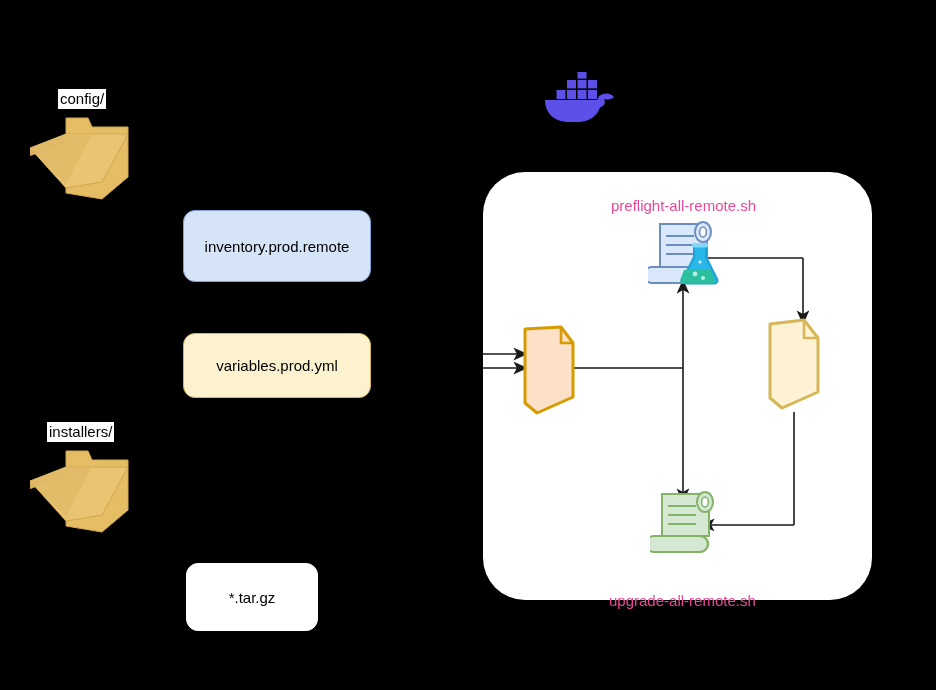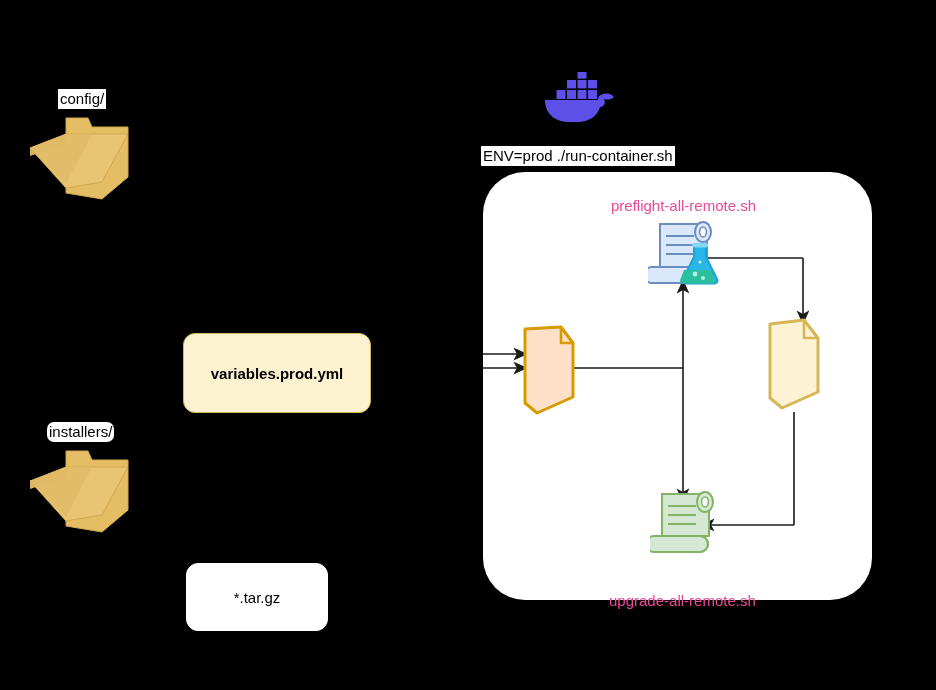--- a/index.html
+++ b/index.html
@@ -87,21 +87,20 @@
         <rect x="34.5" y="-1" width="9" height="7.6"></rect>
         <rect x="45" y="18" width="9" height="9"></rect>
         <rect x="45" y="8" width="9" height="8.4"></rect>
         <rect x="13.5" y="18" width="9" height="9"></rect>
         <path d="M2 28 h56 c0 12 -8 22 -24 22 h-8 C10 50 2 40 2 28 Z"></path>
         <path d="M56 24 c6 -4 12 -3 15 1 c-3 3 -7 3 -10 2 c2 4 0 7 -3 8 c-3 1 -5 -1 -5 -4 Z"></path>
       </g>
     </svg>
   </div>
 
-  <div class="abs chip" style="left:481px; top:146px;">ENV=prod ./run-container.sh</div>
 
   <svg class="abs" style="left:483px; top:172px;" width="389px" height="428px">
     <defs>
       <marker id="ah" markerWidth="10" markerHeight="10" refX="8.5" refY="4" orient="auto" markerUnits="strokeWidth">
         <path d="M0,0 L9,4 L0,8 L2.2,4 Z" fill="#1a1a1a"></path>
       </marker>
     </defs>
     <g stroke="#1a1a1a" stroke-width="1.6" fill="none">
 
       <path d="M0,182 L44,182" marker-end="url(#ah)"></path>
@@ -190,20 +189,21 @@
   <div class="abs chip" style="left:58px; top:89px;">config/</div>
 
   <div class="iconwrap" style="left:28px; top:437px; width:116px; height:100px;">
     <svg width="116" height="100" viewBox="0 0 116 100">
       <path d="M38,14 h22 l4,9 h36 v50 l-26,22 -36,-6 Z" fill="#e5bd64" stroke="#d2a84f" stroke-width="1"></path>
       <path d="M2,44 l36,-14 h62 l-26,48 -36,6 Z" fill="#e9c473" stroke="#d2a84f" stroke-width="1"></path>
       <path d="M2,44 l36,-14 v10 l-36,12 Z" fill="#d9b35d"></path>
       <path d="M38,30 l-36,14 36,36 26,-50 Z" fill="#e2bb69" opacity="0.85"></path>
     </svg>
   </div>
-  <div class="abs chip" style="left:47px; top:422px;border-radius:7px;">installers/</div>
-
-
-  <div class="abs node node-yellow" style="left:183px; top:333px; width:188px; height:80px;font-weight:bold;">variables.prod.yml</div>
-
-  <div class="abs node node-white" style="left:186px; top:563px; width:142px; height:68px;">*.tar.gz</div>
+  <div class="abs chip" style="left:47px; top:422px;">installers/</div>
+
+  <div class="abs node node-blue" style="left:183px; top:210px; width:188px; height:72px;">inventory.prod.remote</div>
+
+  <div class="abs node node-yellow" style="left:183px; top:333px; width:188px; height:65px;">variables.prod.yml</div>
+
+  <div class="abs node node-white" style="left:186px; top:563px; width:132px; height:68px;">*.tar.gz</div>
 
 </div>
 
 </body></html>

